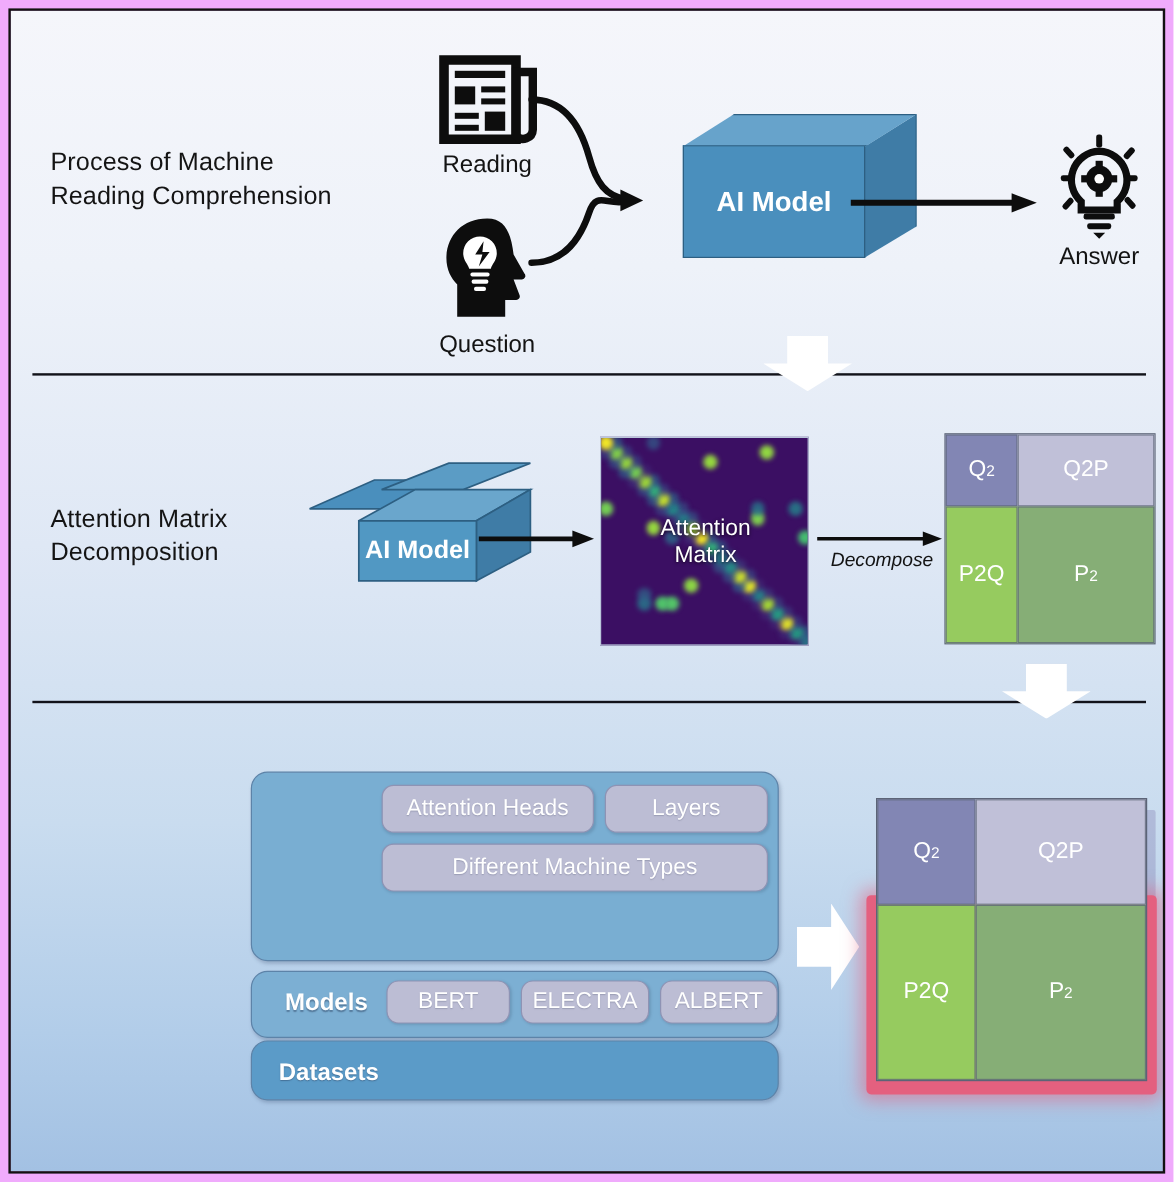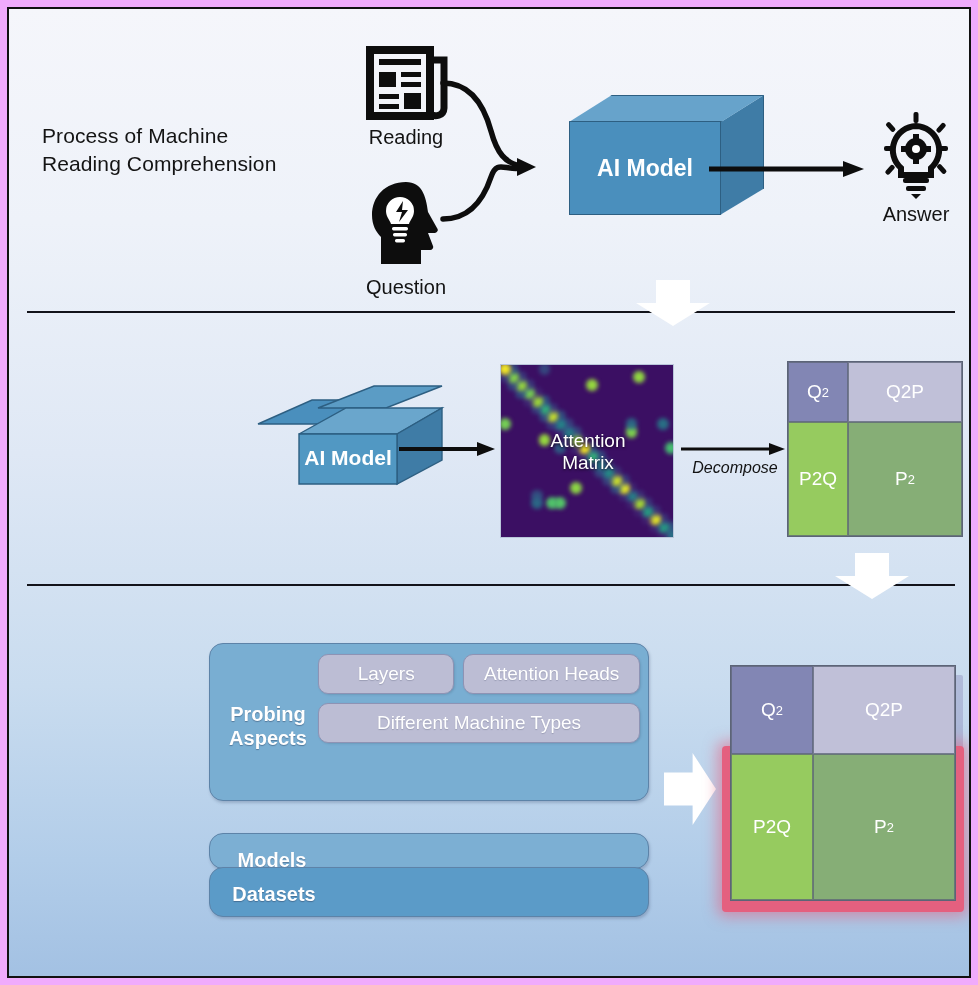--- a/index.html
+++ b/index.html
@@ -181,21 +181,21 @@
   #panel-probing{
     left:200px;top:634px;width:440px;height:158px;
     background:#79aed2;
   }
   #panel-probing .panel-title{position:absolute;left:10px;top:58px;width:96px;}
   #probing-rows{position:absolute;left:108px;top:10px;width:322px;height:138px;
     display:flex;flex-direction:column;justify-content:space-between;}
   .probe-row{display:flex;gap:9px;height:40px;}
 
   #panel-models{
-    left:200px;top:824px;width:440px;height:36px;
+    left:200px;top:800px;width:440px;height:56px;
     background:#7cafd3;
   }
   #panel-models .panel-title{position:absolute;left:10px;top:14px;width:104px;}
   #models-pills{position:absolute;left:112px;top:7px;display:flex;gap:9px;height:36px;}
 
   #panel-datasets{
     left:200px;top:858px;width:440px;height:50px;
     background:#5b9bc8;
   }
   #panel-datasets .panel-title{position:absolute;left:10px;top:14px;width:108px;}
@@ -286,20 +286,22 @@
               <rect x="55" y="34" width="6" height="6"></rect>
           </g>
         </g>
       </svg>
     </div>
     <div class="icon-caption" style="left:827px;top:194px;">Answer</div>
 
     <div class="divider" id="divider-1"></div>
     <div class="arrow-down" id="arrow-down-1"></div>
 
+    <div class="section-label" id="label-attention">Attention Matrix
+Decomposition</div>
 
     <div id="ai-box-2">
       <svg width="196" height="118" viewBox="0 0 196 118">
 
         <polygon points="6,46 60,22 128,22 76,46" fill="#4a8fbd" stroke="#2d5f82" stroke-width="1.4"></polygon>
 
         <polygon points="66,30 122,8 190,8 134,30" fill="#5b9cc5" stroke="#2d5f82" stroke-width="1.4"></polygon>
 
         <polygon points="47,56 94,30 190,30 145,56" fill="#6aa6cc" stroke="#2d5f82" stroke-width="1.4"></polygon>
 
@@ -414,37 +416,40 @@
       <div class="quad" style="background: rgb(192, 192, 216);">Q2P</div>
       <div class="quad" style="background: rgb(150, 203, 95);">P2Q</div>
       <div class="quad" style="background: rgb(134, 174, 118);">P<sup>2</sup></div>
     </div>
 
     <div class="divider" id="divider-2"></div>
     <div class="arrow-down" id="arrow-down-2"></div>
 
 
     <div class="panel" id="panel-probing">
-      <div class="panel-title">Probing
-Aspects</div>
       <div id="probing-rows">
           <div class="probe-row">
+            <div class="pill" style="flex: 1.3 1 0%;">Attention Heads</div>
             <div class="pill" style="flex: 1 1 0%;">Layers</div>
-            <div class="pill" style="flex: 1.3 1 0%;">Attention Heads</div>
           </div>
           <div class="probe-row">
             <div class="pill" style="flex: 1 1 0%;">Different Machine Types</div>
           </div>
           <div class="probe-row">
           </div>
         </div>
     </div>
 
     <div class="panel" id="panel-models">
       <div class="panel-title">Models</div>
+      <div id="models-pills">
+          <div class="pill" style="width: 103px;">BERT</div>
+          <div class="pill" style="width: 107px;">ELECTRA</div>
+          <div class="pill" style="width: 98px;">ALBERT</div>
+        </div>
     </div>
 
     <div class="panel" id="panel-datasets">
       <div class="panel-title">Datasets</div>
       <div id="datasets-pills">
         </div>
     </div>
 
     <div id="arrow-right-1"></div>
 

